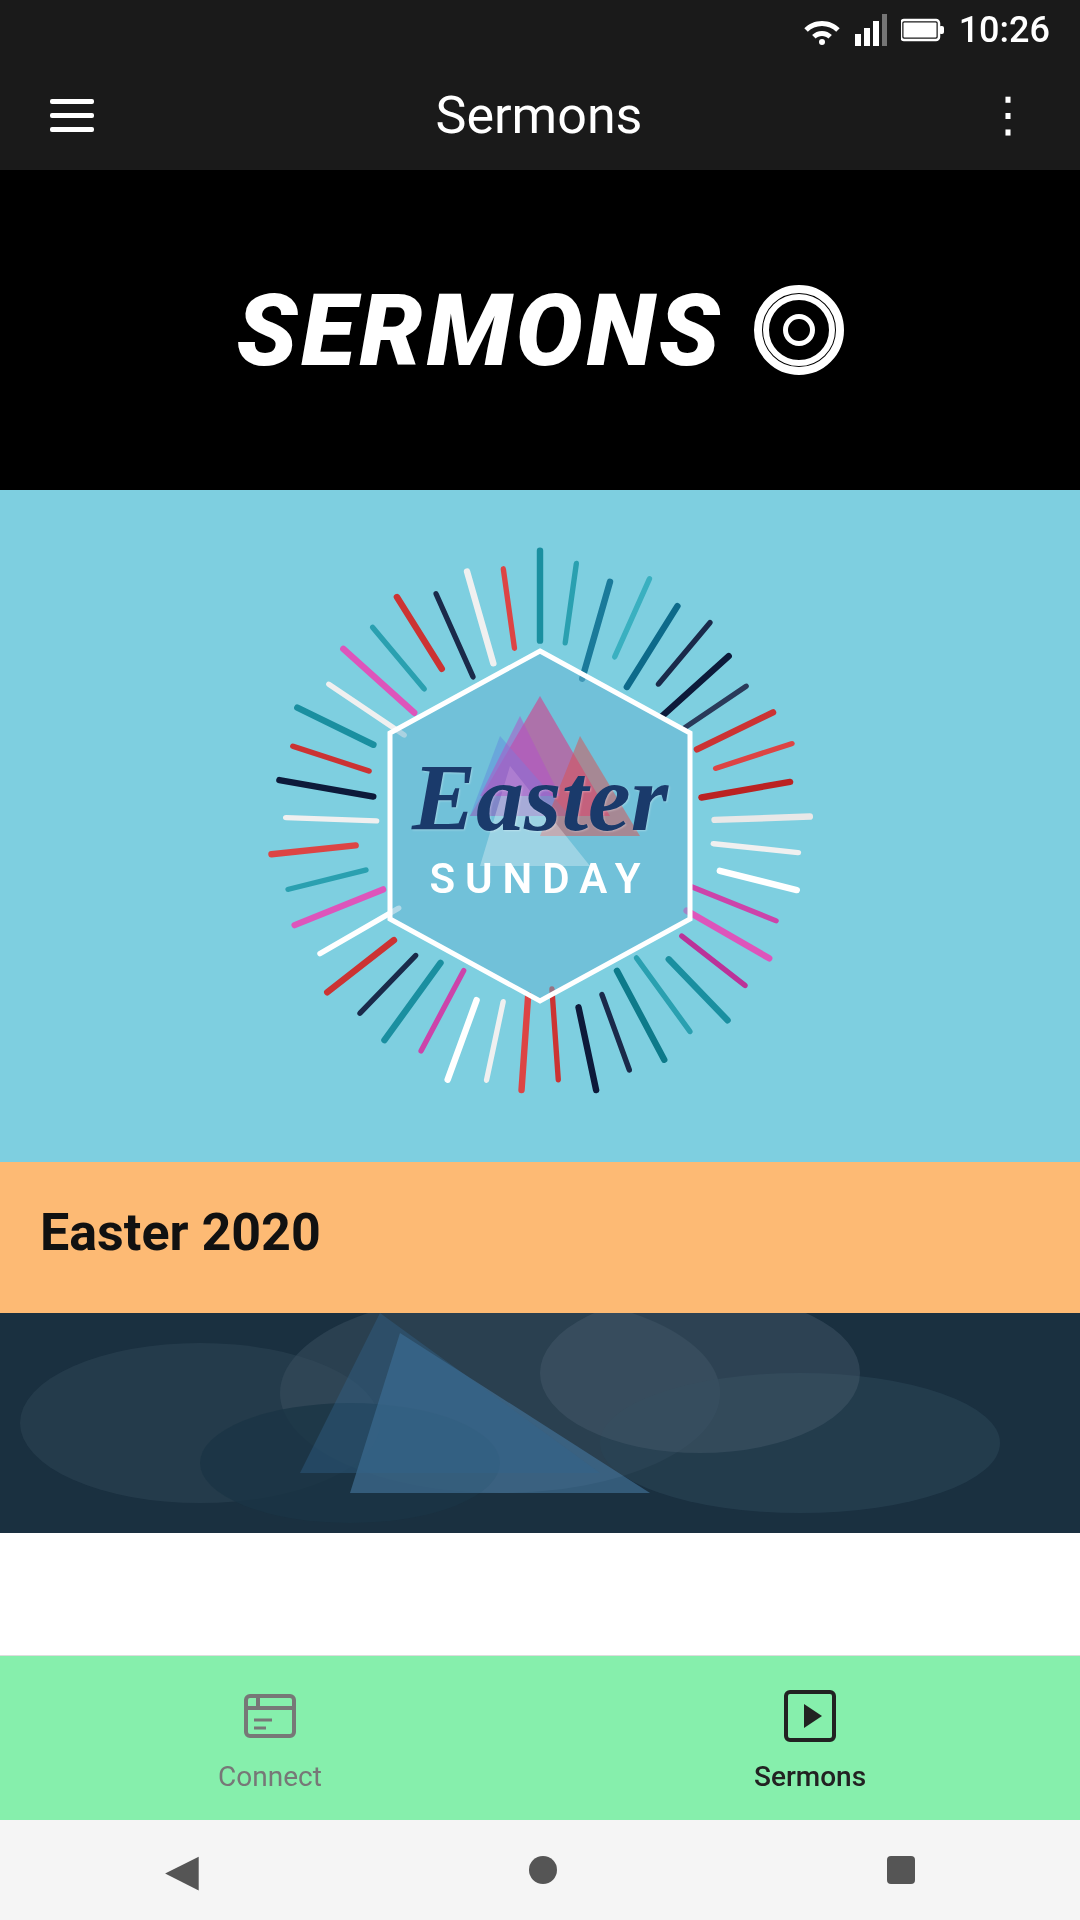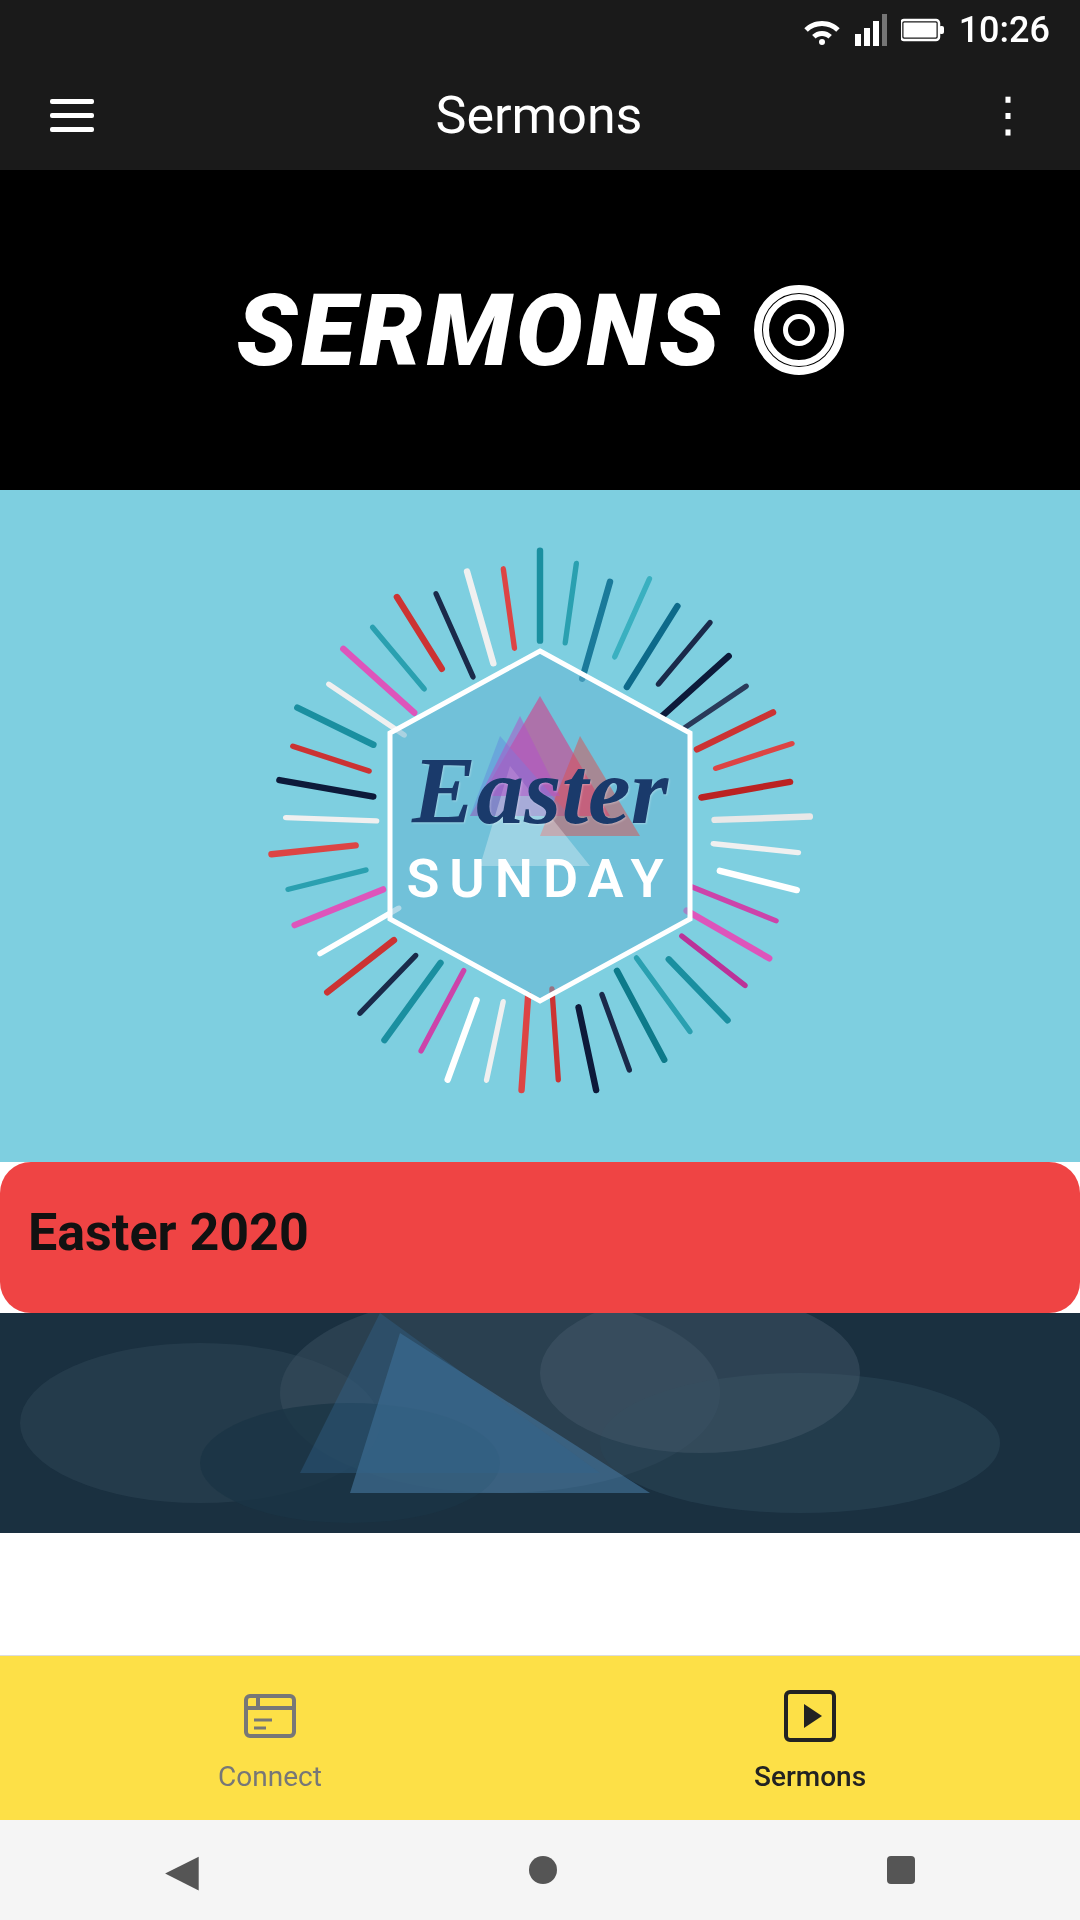--- a/index.html
+++ b/index.html
@@ -148,33 +148,32 @@
     .easter-script {
       font-family: Georgia, 'Times New Roman', serif;
       font-style: italic;
       font-size: 96px;
       color: #1a3a6b;
       font-weight: 700;
       line-height: 1;
       text-shadow: 1px 1px 2px rgba(255,255,255,0.3);
     }
     .sunday-text {
-      font-size: 54px;
+      font-size: 42px;
       font-weight: 600;
       letter-spacing: 10px;
       color: #fff;
       text-transform: uppercase;
       margin-top: 8px;
     }
 
     
     .card-label {
-      background: #ef4444;
-      padding: 40px 28px 50px;
-      border-radius: 31px;
+      background: #fdba74;
+      padding: 40px 40px 50px;
     }
     .card-title {
       font-size: 52px;
       font-weight: 700;
       color: #111;
     }
 
     
     .second-card {
       height: 220px;
@@ -190,21 +189,21 @@
       overflow: hidden;
     }
 
     
     .bottom-nav {
       position: fixed;
       bottom: 100px;
       left: 0;
       width: 1080px;
       height: 165px;
-      background: #fde047;
+      background: #86efac;
       border-top: 1px solid #ddd;
       display: flex;
       align-items: center;
       justify-content: space-around;
     }
     .nav-item {
       display: flex;
       flex-direction: column;
       align-items: center;
       gap: 12px;

